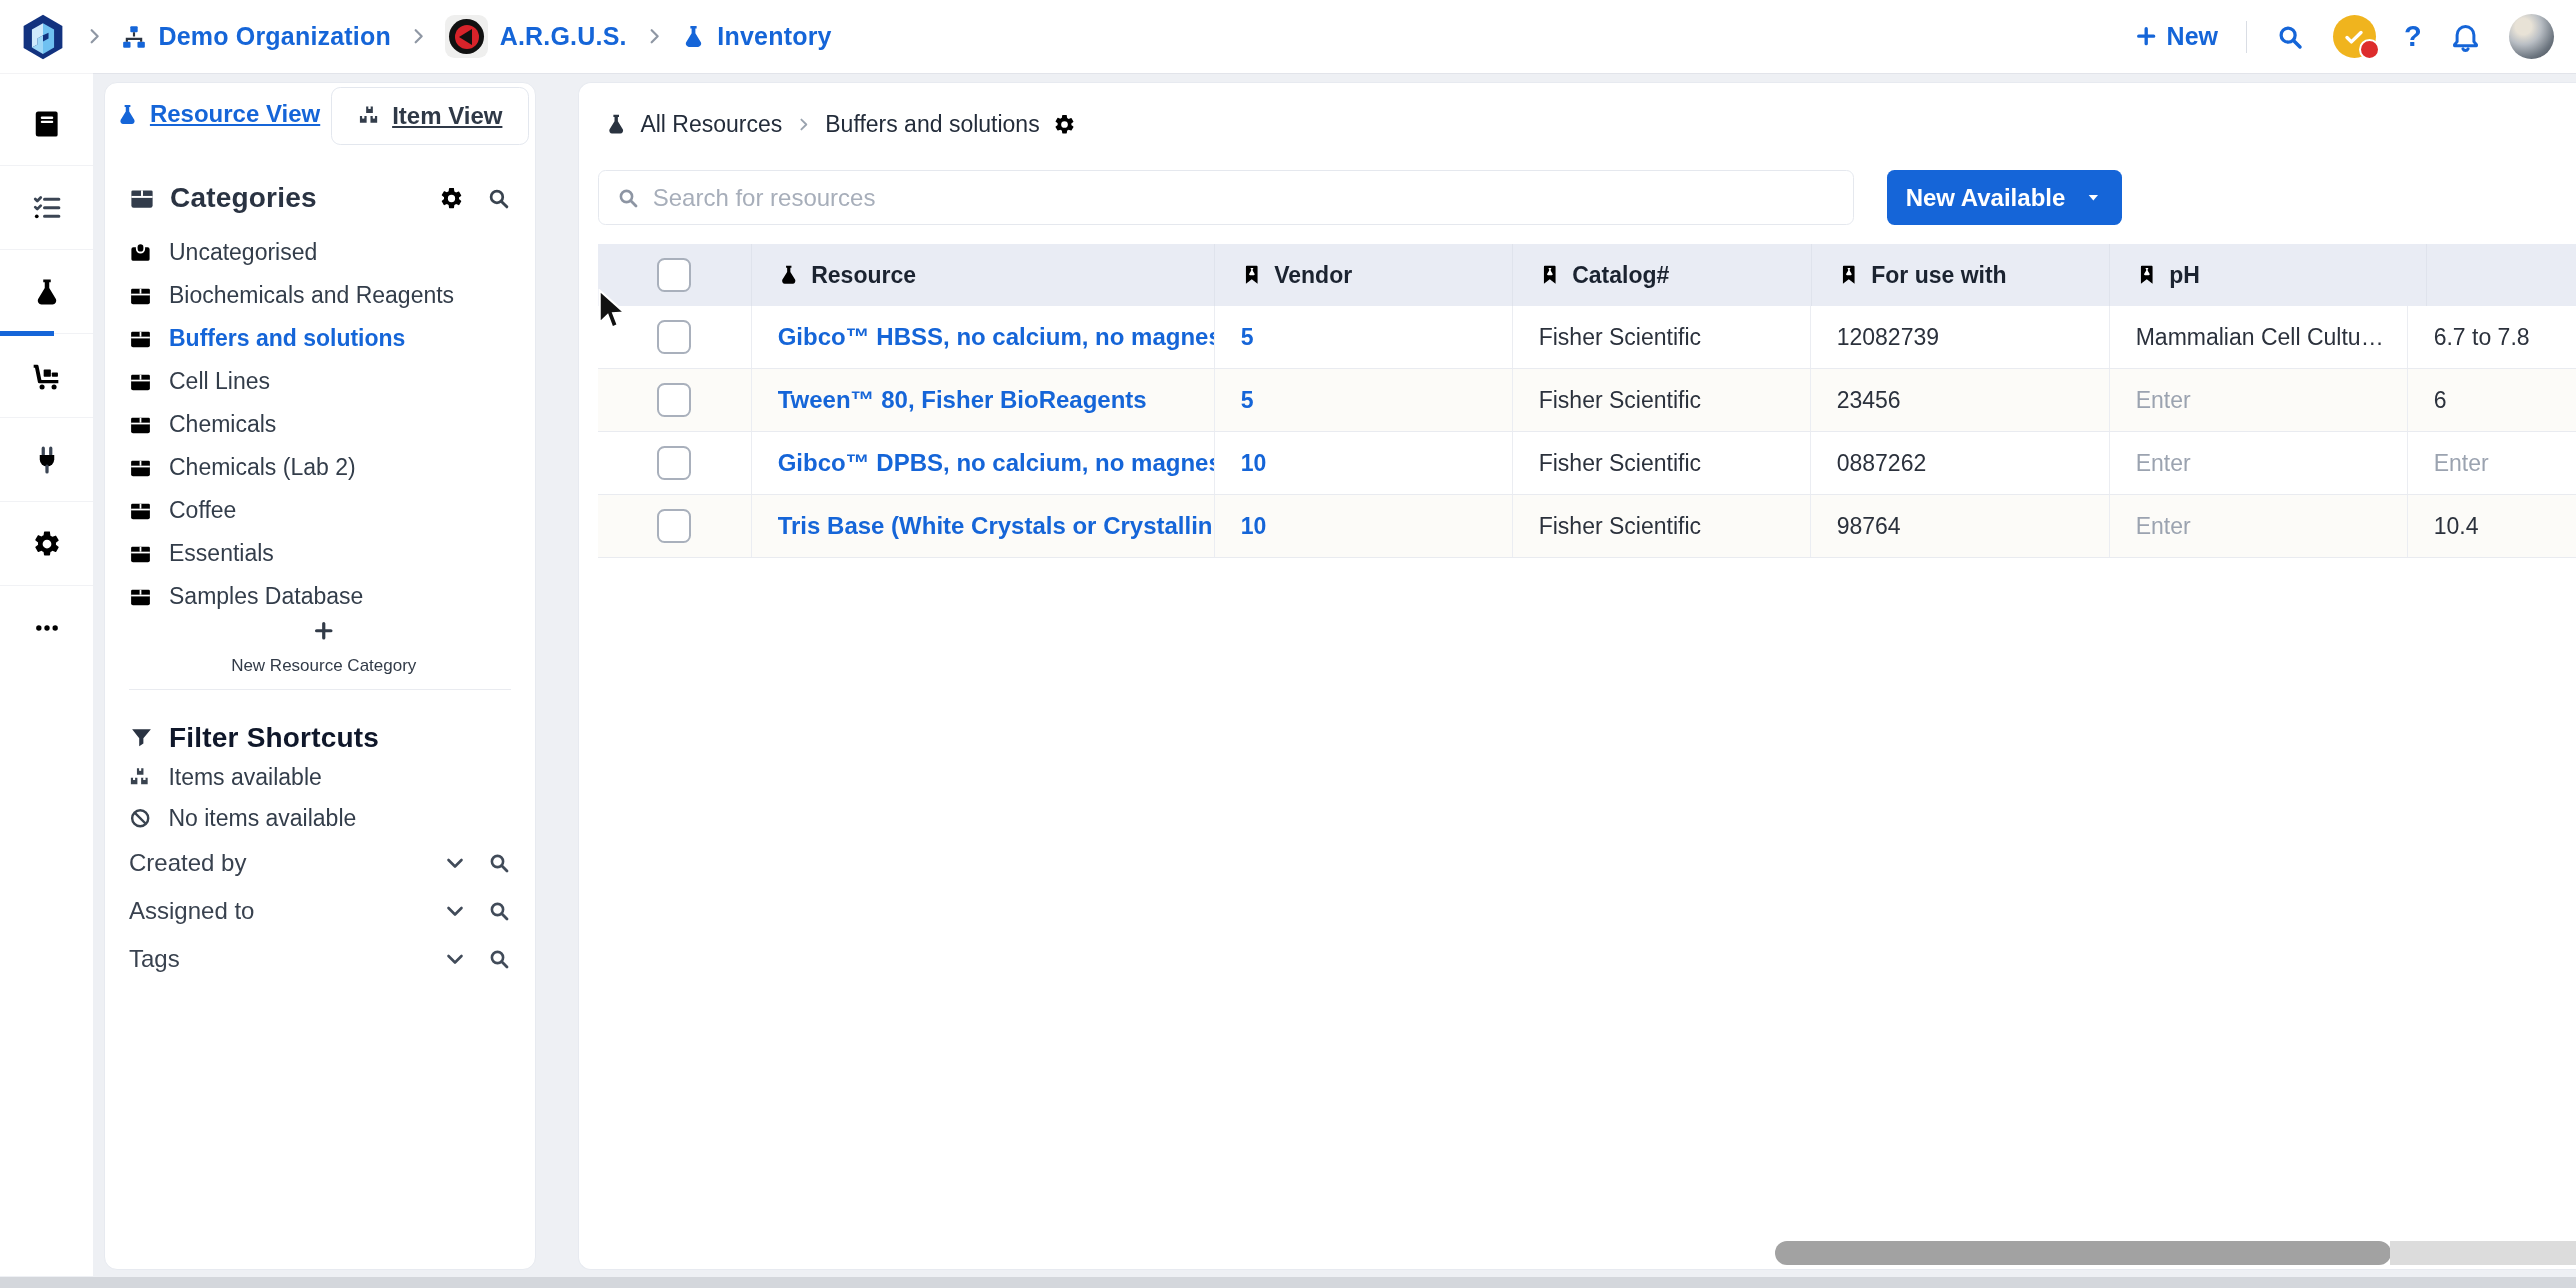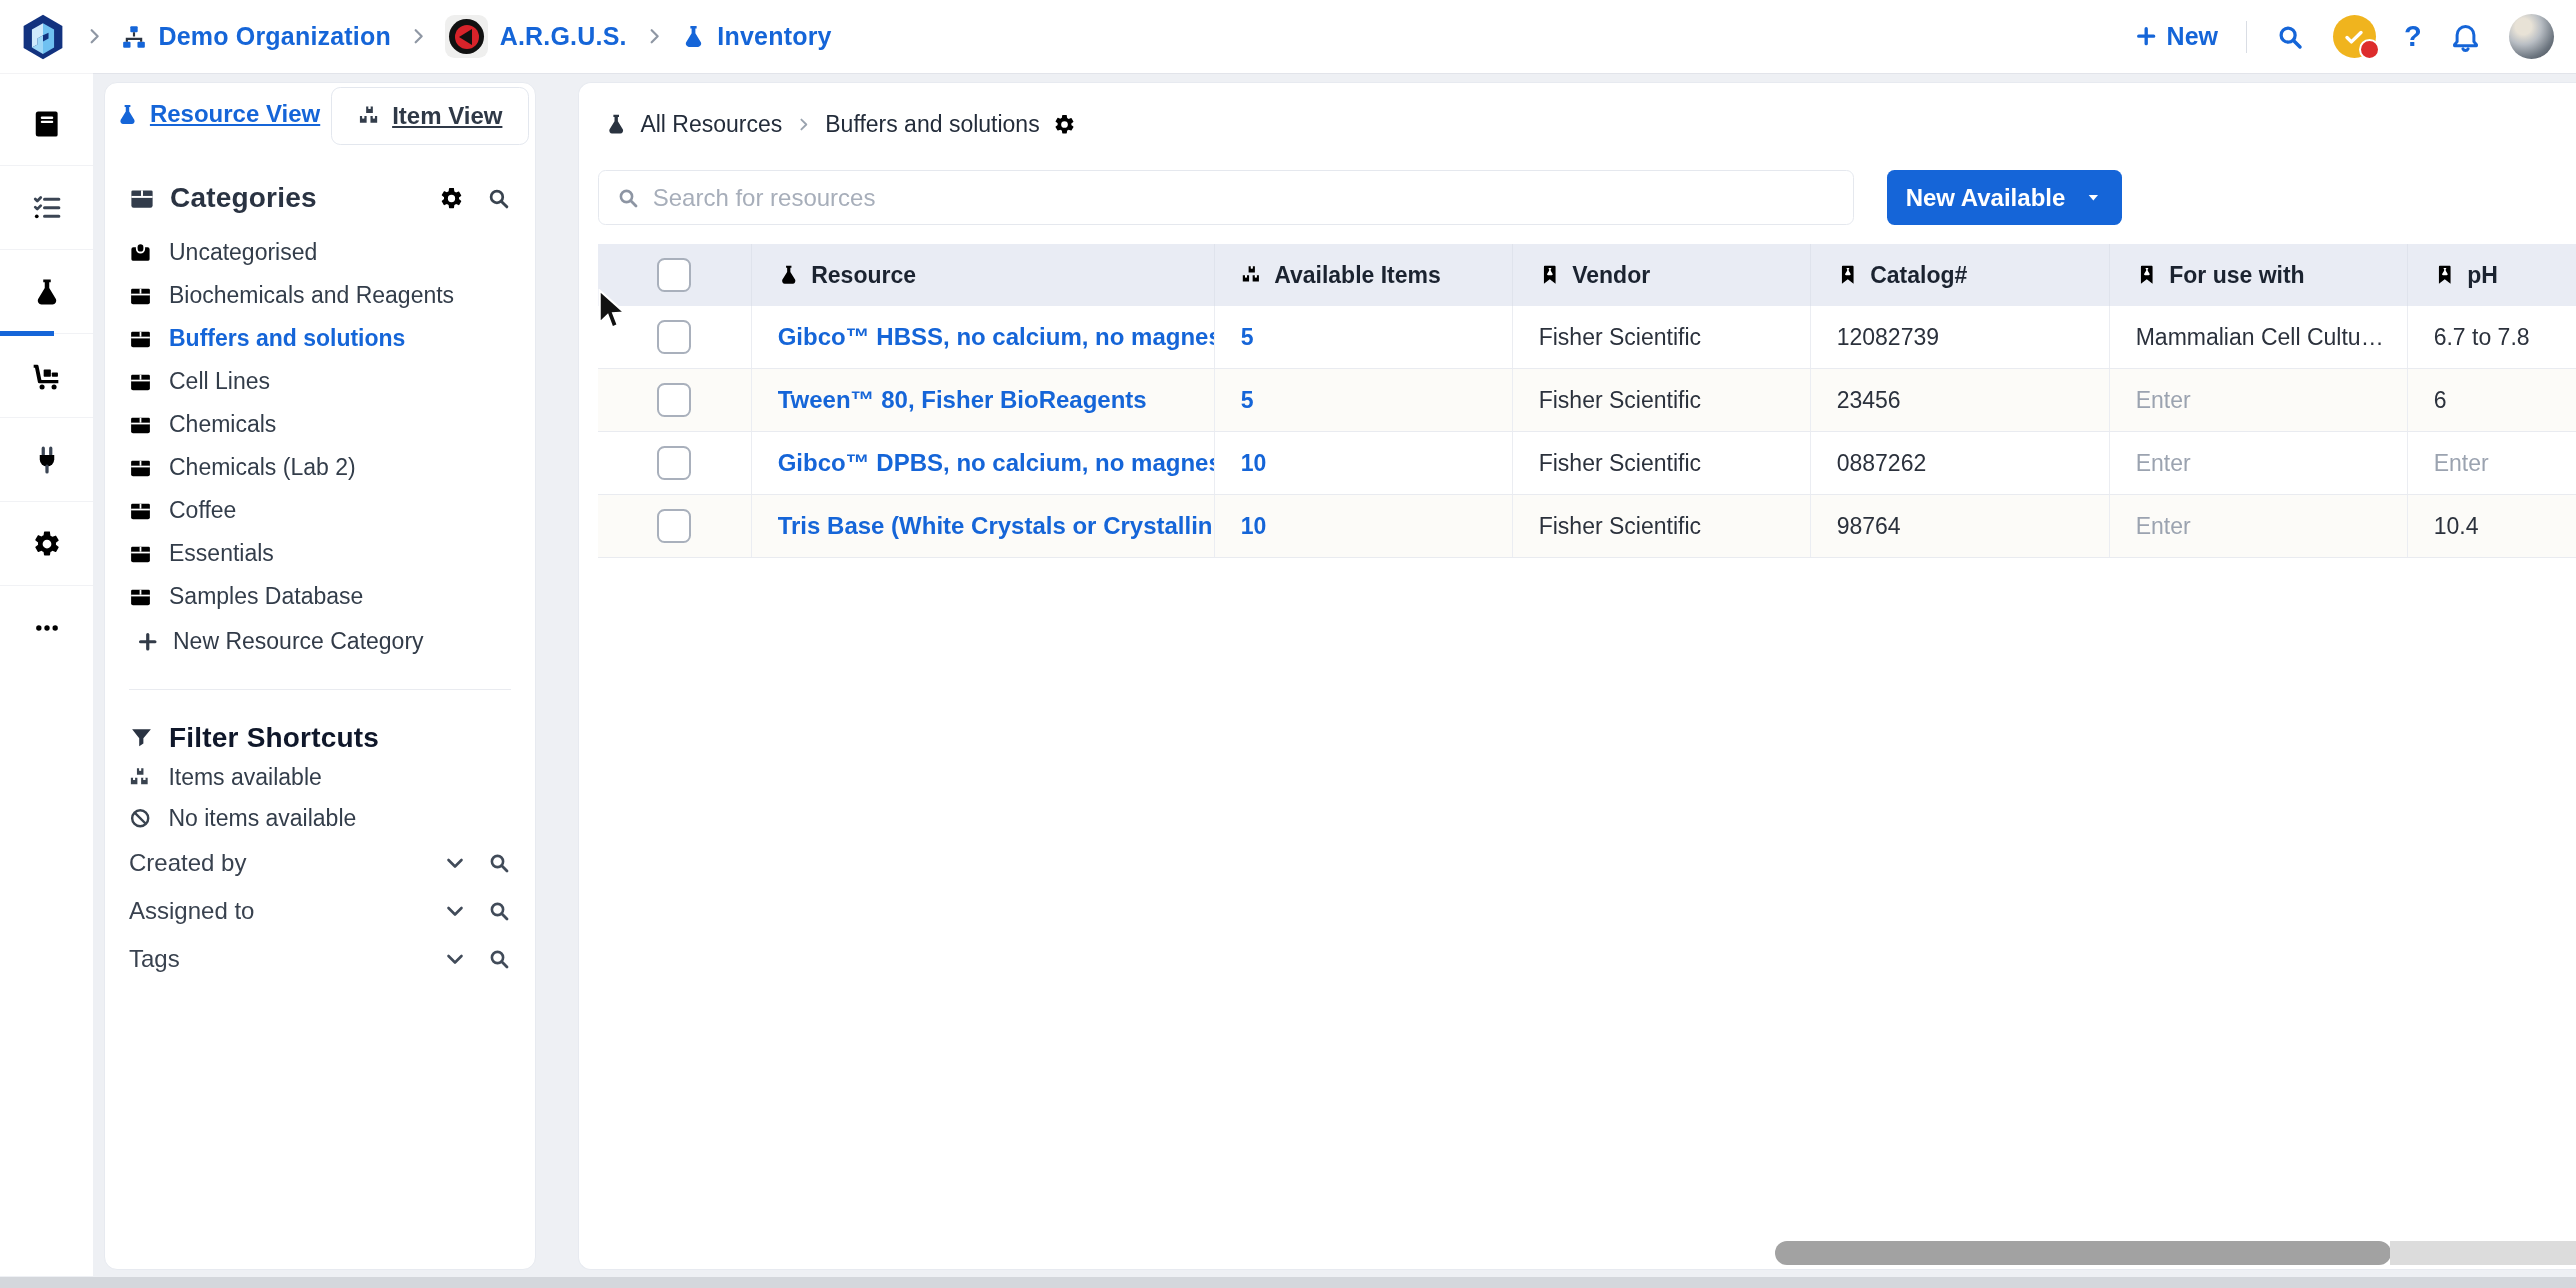--- a/index.html
+++ b/index.html
@@ -66,21 +66,21 @@
   .tab-resource { flex:1.15; color:#1565d8; }
   .tab-item { flex:1; margin:3.7px 5.6px 0 0; border:0.9px solid #e3e7ee; border-radius:9.3px; color:#2f3947; background:#fff; }
   .side-section { padding:0 24px; }
   .cat-header { display:flex; align-items:center; margin-top:37px; }
   .cat-header .ttl { font-size:28px; font-weight:800; color:#2a3342; margin-left:15px; flex:1; letter-spacing:0.2px; }
   .hdr-icons { display:flex; gap:22.4px; color:#39434f; }
   .cat-list { list-style:none; margin-top:17px; }
   .cat-list li { height:43px; display:flex; align-items:center; gap:17px; font-size:23px; color:#333d4a; cursor:pointer; }
   .cat-list li .ci { color:#39434f; }
   .cat-list li.active, .cat-list li.active .ci { color:#1565d8; font-weight:600; }
-  .new-cat { height:43px; display:flex; align-items:center; gap:15px; font-size:23px; color:#323b48; cursor:pointer; padding-left:7.5px; margin-top:1.9px; }
+  .new-cat { height:43px; display:flex; align-items:center; gap:15px; font-size:17px; color:#323b48; cursor:pointer; padding-left:7.5px; margin-top:1.9px;flex-direction:column; }
   .side-divider { height:0.9px; background:#e9ebf0; margin:26px 0 0 0; }
   .fs-header { display:flex; align-items:center; gap:15px; margin-top:32px; color:#0f172a; }
   .fs-header .ttl { font-size:28px; font-weight:800; letter-spacing:0.2px; }
   .fs-quick { list-style:none; margin-top:3px; }
   .fs-quick li { height:41px; display:flex; align-items:center; gap:17px; font-size:23px; color:#333d4a; cursor:pointer; }
   .fs-group { height:48px; display:flex; align-items:center; font-size:24px; color:#39424f; cursor:pointer; }
   .fs-group .glbl { flex:1; }
   .fs-group .gicons { display:flex; gap:20.5px; color:#414b59; }
 
   
@@ -533,26 +533,20 @@
       <div class="trow thead">
         <div class="tcell c-check">
             <span class="cbx"></span>
           </div>
         <div class="tcell c-res">
           <svg class="ic hic" width="21.5" height="21.5" viewBox="0 0 24 24">
               <use href="#i-flask"></use>
             </svg>
           <span>Resource</span>
         </div>
-        <div class="tcell c-avail">
-          <svg class="ic hic" width="21.5" height="21.5" viewBox="0 0 24 24">
-              <use href="#i-boxes"></use>
-            </svg>
-          <span>Available Items</span>
-        </div>
         <div class="tcell c-vendor">
           <svg class="ic hic" width="21.5" height="21.5" viewBox="0 0 24 24">
               <use href="#i-bookmark"></use>
             </svg>
           <span>Vendor</span>
         </div>
         <div class="tcell c-cat">
           <svg class="ic hic" width="21.5" height="21.5" viewBox="0 0 24 24">
               <use href="#i-bookmark"></use>
             </svg>

